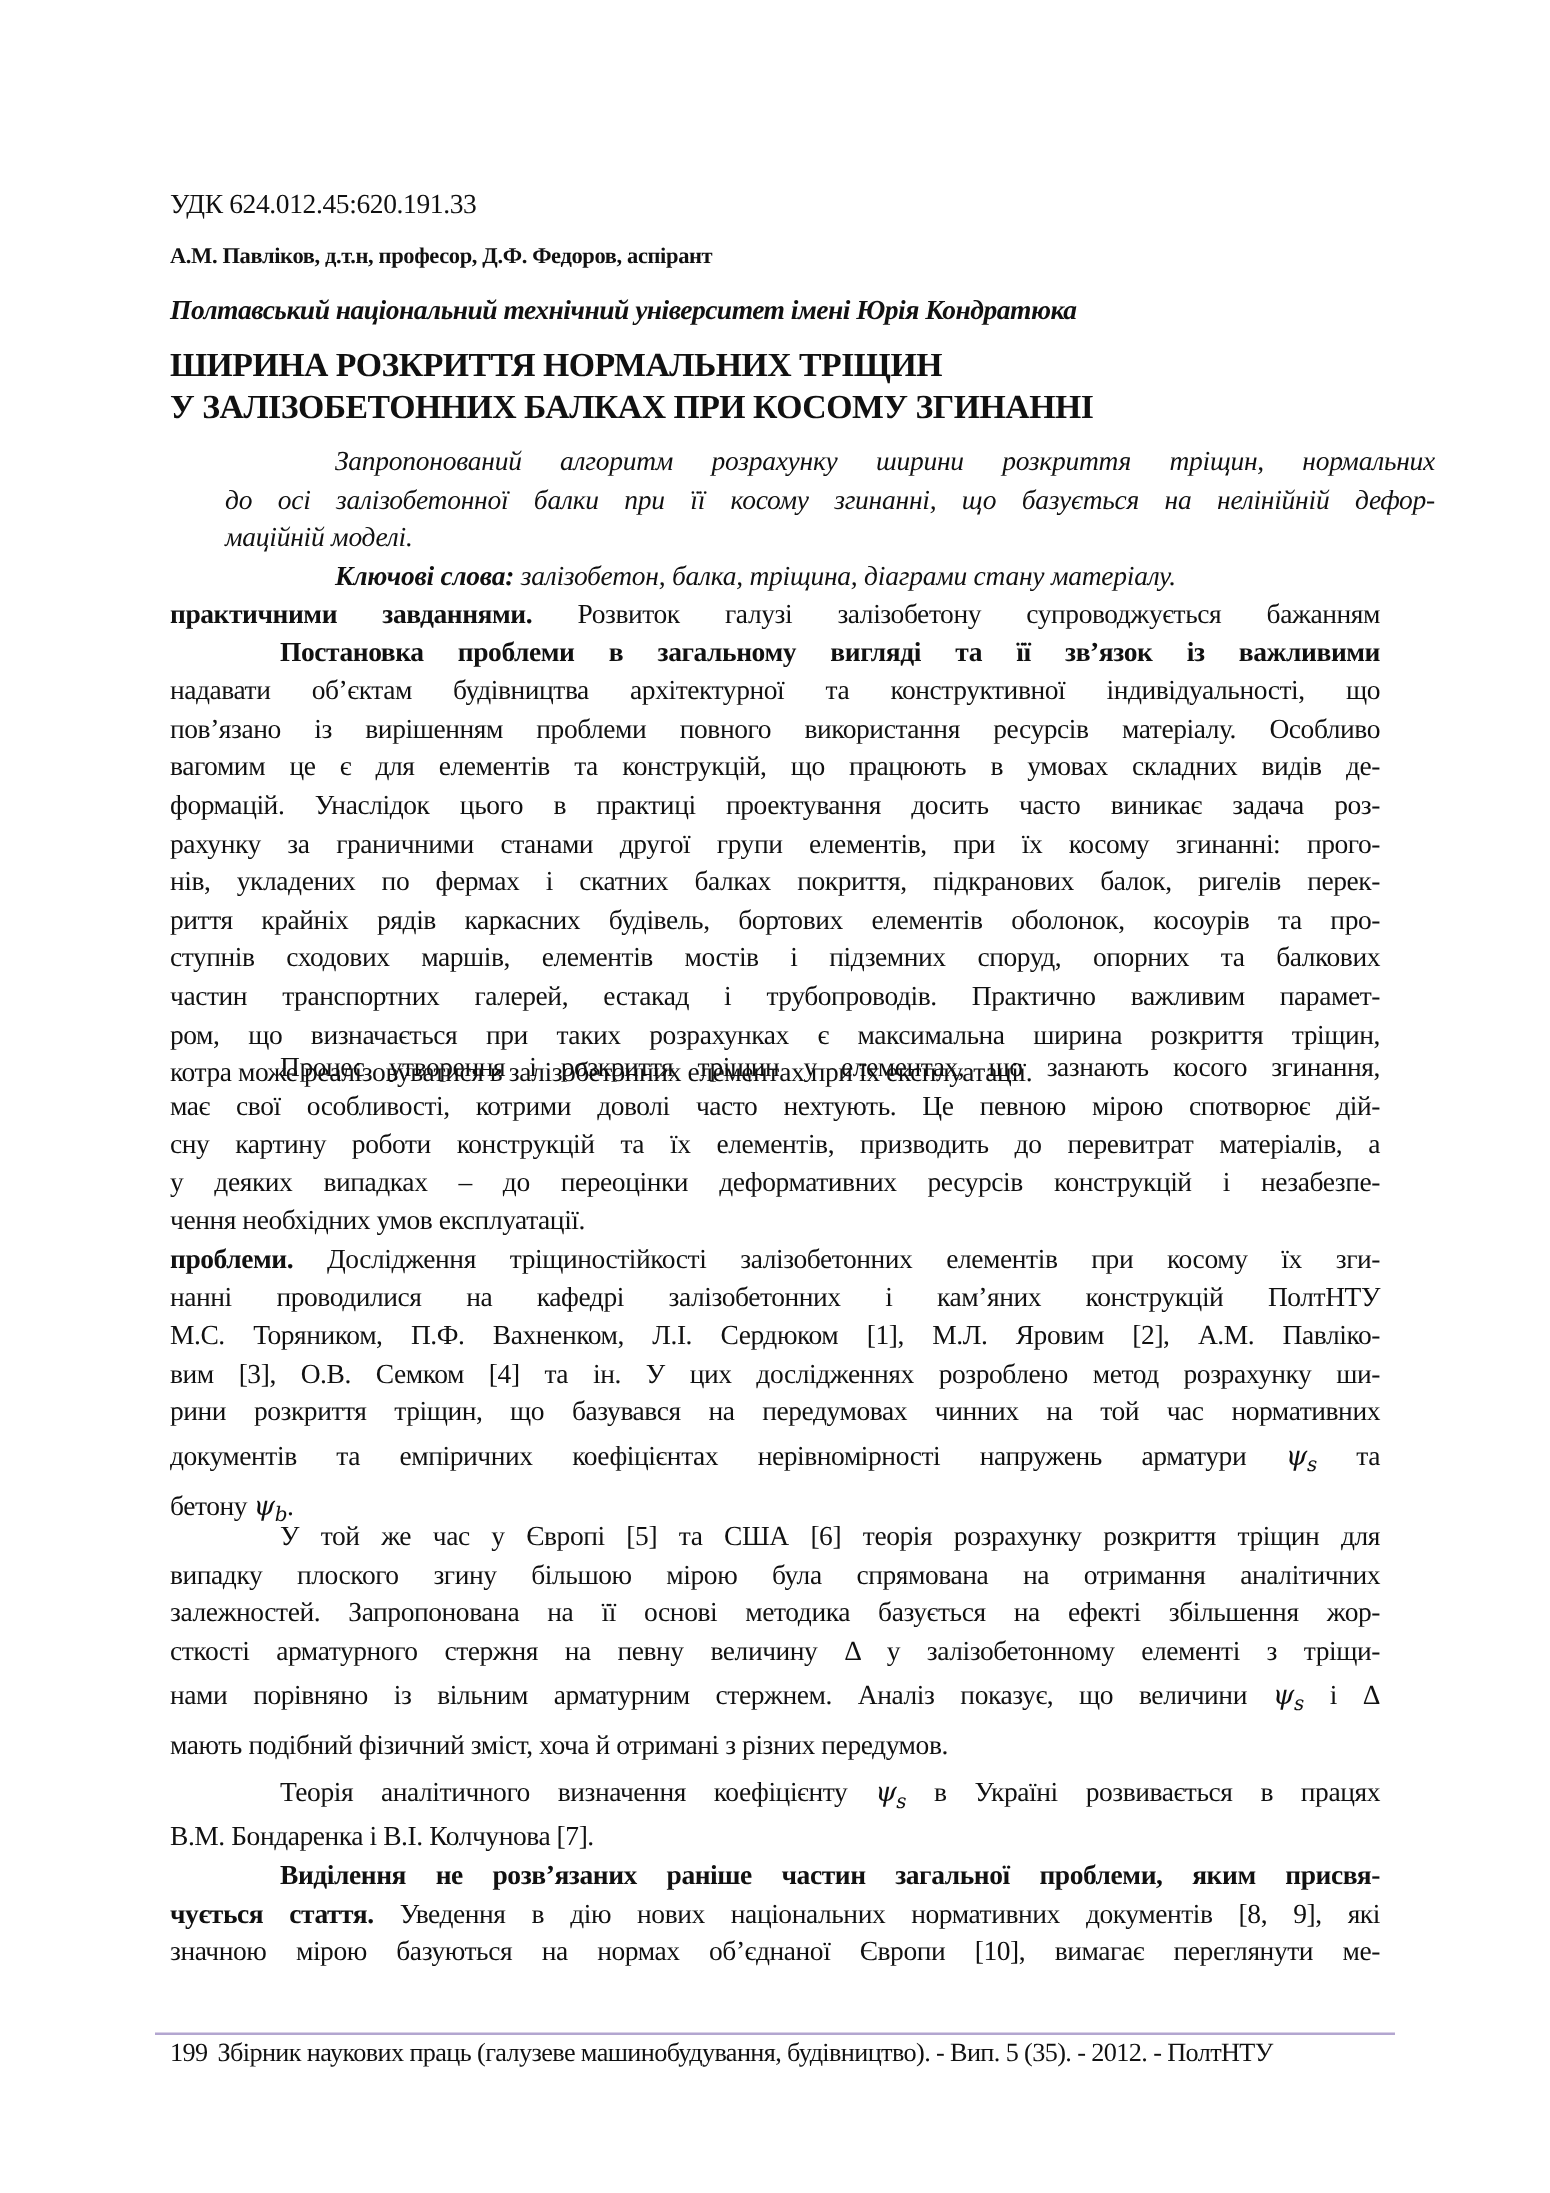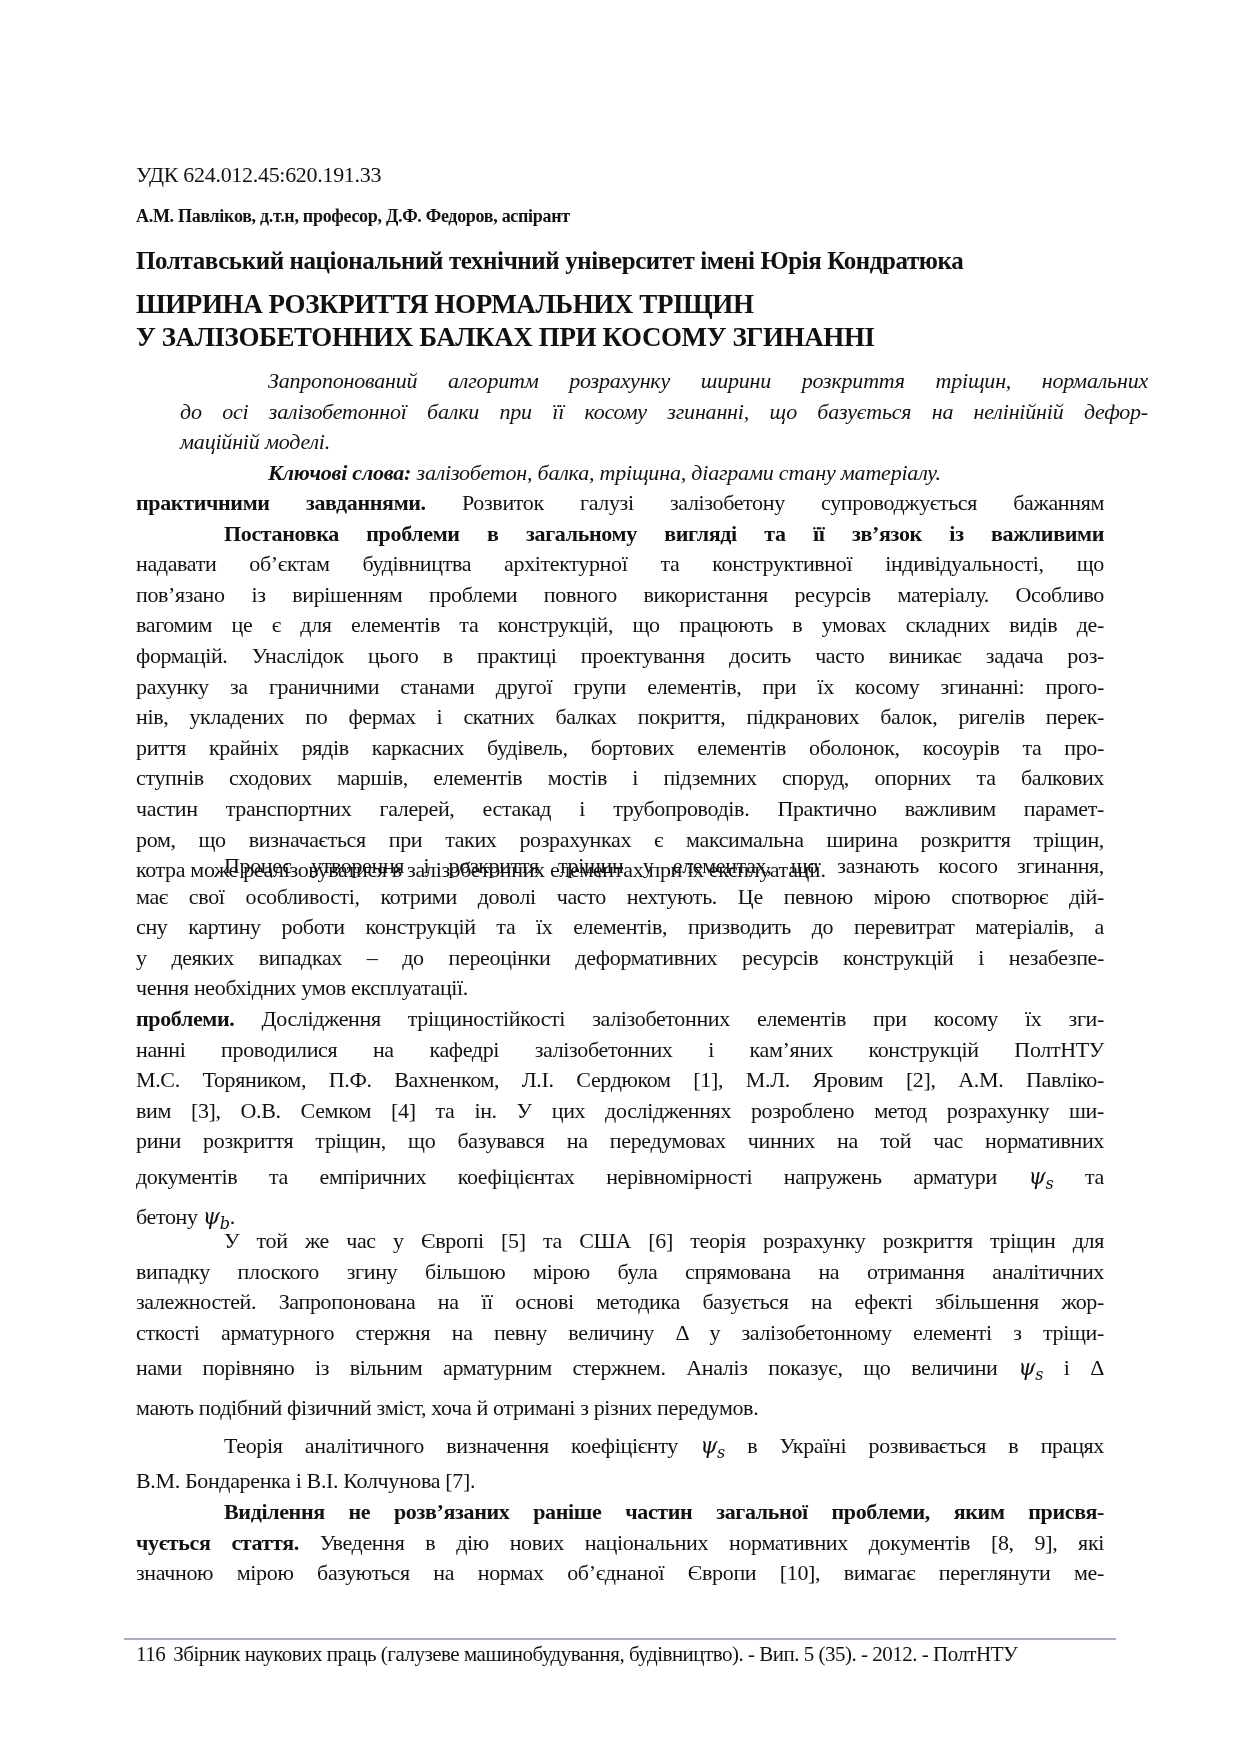--- a/index.html
+++ b/index.html
@@ -1,21 +1,21 @@
 <!DOCTYPE html>
 <html><head>
 <meta charset="utf-8">
 <style>
   html, body { margin: 0; padding: 0; background: #ffffff; }
   body { width: 1240px; height: 1754px; position: relative; overflow: hidden;
          font-family: "Liberation Serif", "DejaVu Serif", serif; color: #111; }
-  .page { position: absolute; left: 0; top: 16px; width: 1240px; height: 1632px; }
+  .page { position: absolute; left: 0; top: 4px; width: 1240px; height: 1632px; }
   .udk { position: absolute; left: 136px; top: 146px; font-size: 22px; letter-spacing: -0.3px; }
   .authors { position: absolute; left: 136px; top: 190px; font-size: 18px; font-weight: bold; letter-spacing: -0.3px; }
-  .affil { position: absolute; left: 136px; top: 231px; font-size: 25px; font-weight: bold; letter-spacing: -0.4px; }
+  .affil { position: absolute; left: 136px; top: 231px; font-size: 22px; font-weight: bold; font-style: italic; letter-spacing: -0.4px; }
   .title { position: absolute; left: 136px; width: 968px; font-size: 27px; font-weight: bold; letter-spacing: -0.4px; line-height: 33px; }
   .title.l1 { top: 272px; }
   .title.l2 { top: 305px; }
   .block { position: absolute; left: 136px; width: 968px; }
   .ln { display: block; height: 30.6px; line-height: 30.6px; font-size: 22px; white-space: nowrap;
         text-align: justify; text-align-last: justify; letter-spacing: -0.35px; }
   .ln.last { text-align-last: left; }
   .ln.ind { text-indent: 88px; }
   .b { font-weight: bold; }
   .abstract .ln { font-style: italic; letter-spacing: -0.2px; }
@@ -94,16 +94,16 @@
   </div>
 
   <div class="block" style="top:1481px;">
     <span class="ln ind b">Виділення не розв’язаних раніше частин загальної проблеми, яким присвя-</span>
     <span class="ln"><b>чується стаття.</b><span> Уведення в дію нових національних нормативних документів [8, 9], які</span></span>
     <span class="ln">значною мірою базуються на нормах об’єднаної Європи [10], вимагає переглянути ме-</span>
   </div>
 
   <div class="footer-line"></div>
   <div class="footer">
-    <span class="pg">116</span><span>Збірник наукових праць (галузеве машинобудування, будівництво). - Вип. 5 (35). - 2012. - ПолтНТУ</span>
+    <span class="pg">199</span><span>Збірник наукових праць (галузеве машинобудування, будівництво). - Вип. 5 (35). - 2012. - ПолтНТУ</span>
   </div>
 
 </div>
 
 </body></html>

